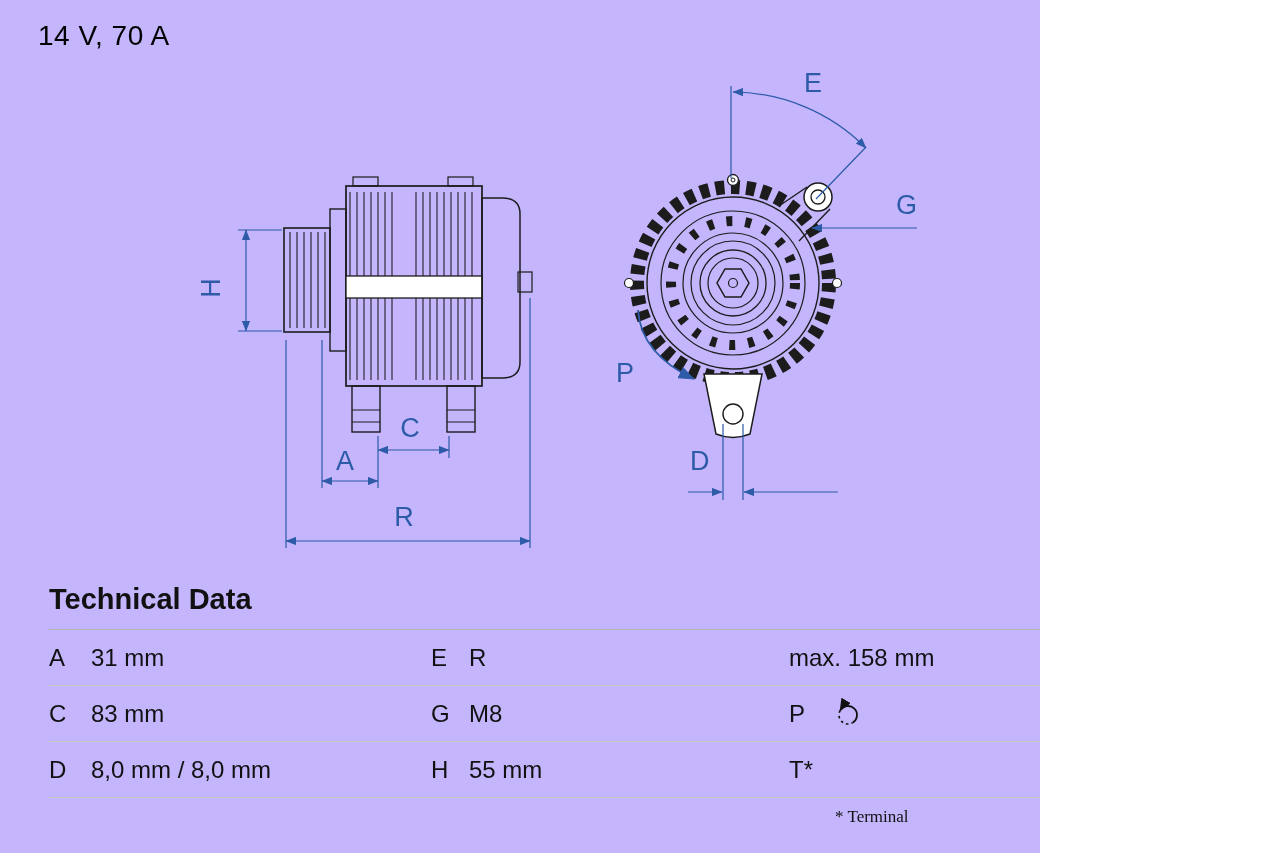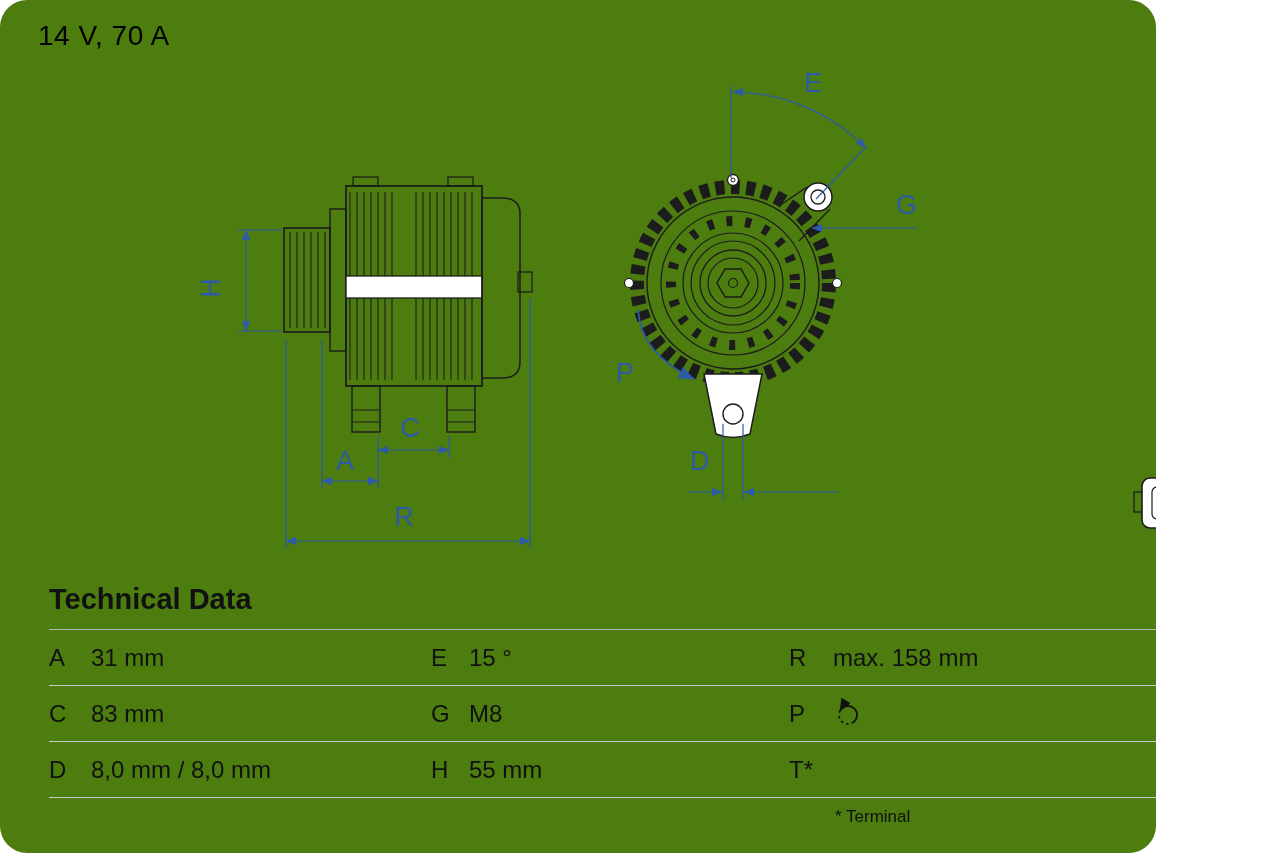--- a/index.html
+++ b/index.html
@@ -4,25 +4,24 @@
 <style>
   html, body {
     margin: 0;
     padding: 0;
     background: #fff;
     font-family: "Liberation Sans", sans-serif;
     color: #111;
   }
   .page {
     position: relative;
-    width: 1156px;
+    width: 1040px;
     height: 853px;
-    background: #4d7c0f;
+    background: #c4b5fd;
     overflow: hidden;
-    border-radius: 27px;
   }
   .rating {
     position: absolute;
     left: 38px;
     top: 20px;
     font-size: 28px;
     letter-spacing: 0.5px;
     color: #000;
   }
   svg.diagram {
@@ -64,20 +63,21 @@
     border-bottom: 1px solid #c9c9c9;
     font-size: 24px;
   }
   .cell { white-space: nowrap; }
   .rot-icon { display: inline-block; vertical-align: middle; }
   .footnote {
     padding-left: 786px;
     padding-top: 9px;
     font-size: 17px;
     color: #111;
+    font-family: Liberation Serif, serif;
   }
 </style>
 </head>
 <body>
 
 <div class="page">
 
   <div class="rating">14 V, 70 A</div>
 
   <svg class="diagram" width="1280" height="580" viewBox="0 0 1280 580">
@@ -187,21 +187,20 @@
 
   <section class="tech">
     <h2>Technical Data</h2>
 
     <div class="table">
 
       <div class="row">
         <div class="cell key">A</div>
         <div class="cell val">31 mm</div>
         <div class="cell key">E</div>
-        <div class="cell val">15 °</div>
         <div class="cell key">R</div>
         <div class="cell val">max. 158 mm</div>
       </div>
 
       <div class="row">
         <div class="cell key">C</div>
         <div class="cell val">83 mm</div>
         <div class="cell key">G</div>
         <div class="cell val">M8</div>
         <div class="cell key">P</div>

